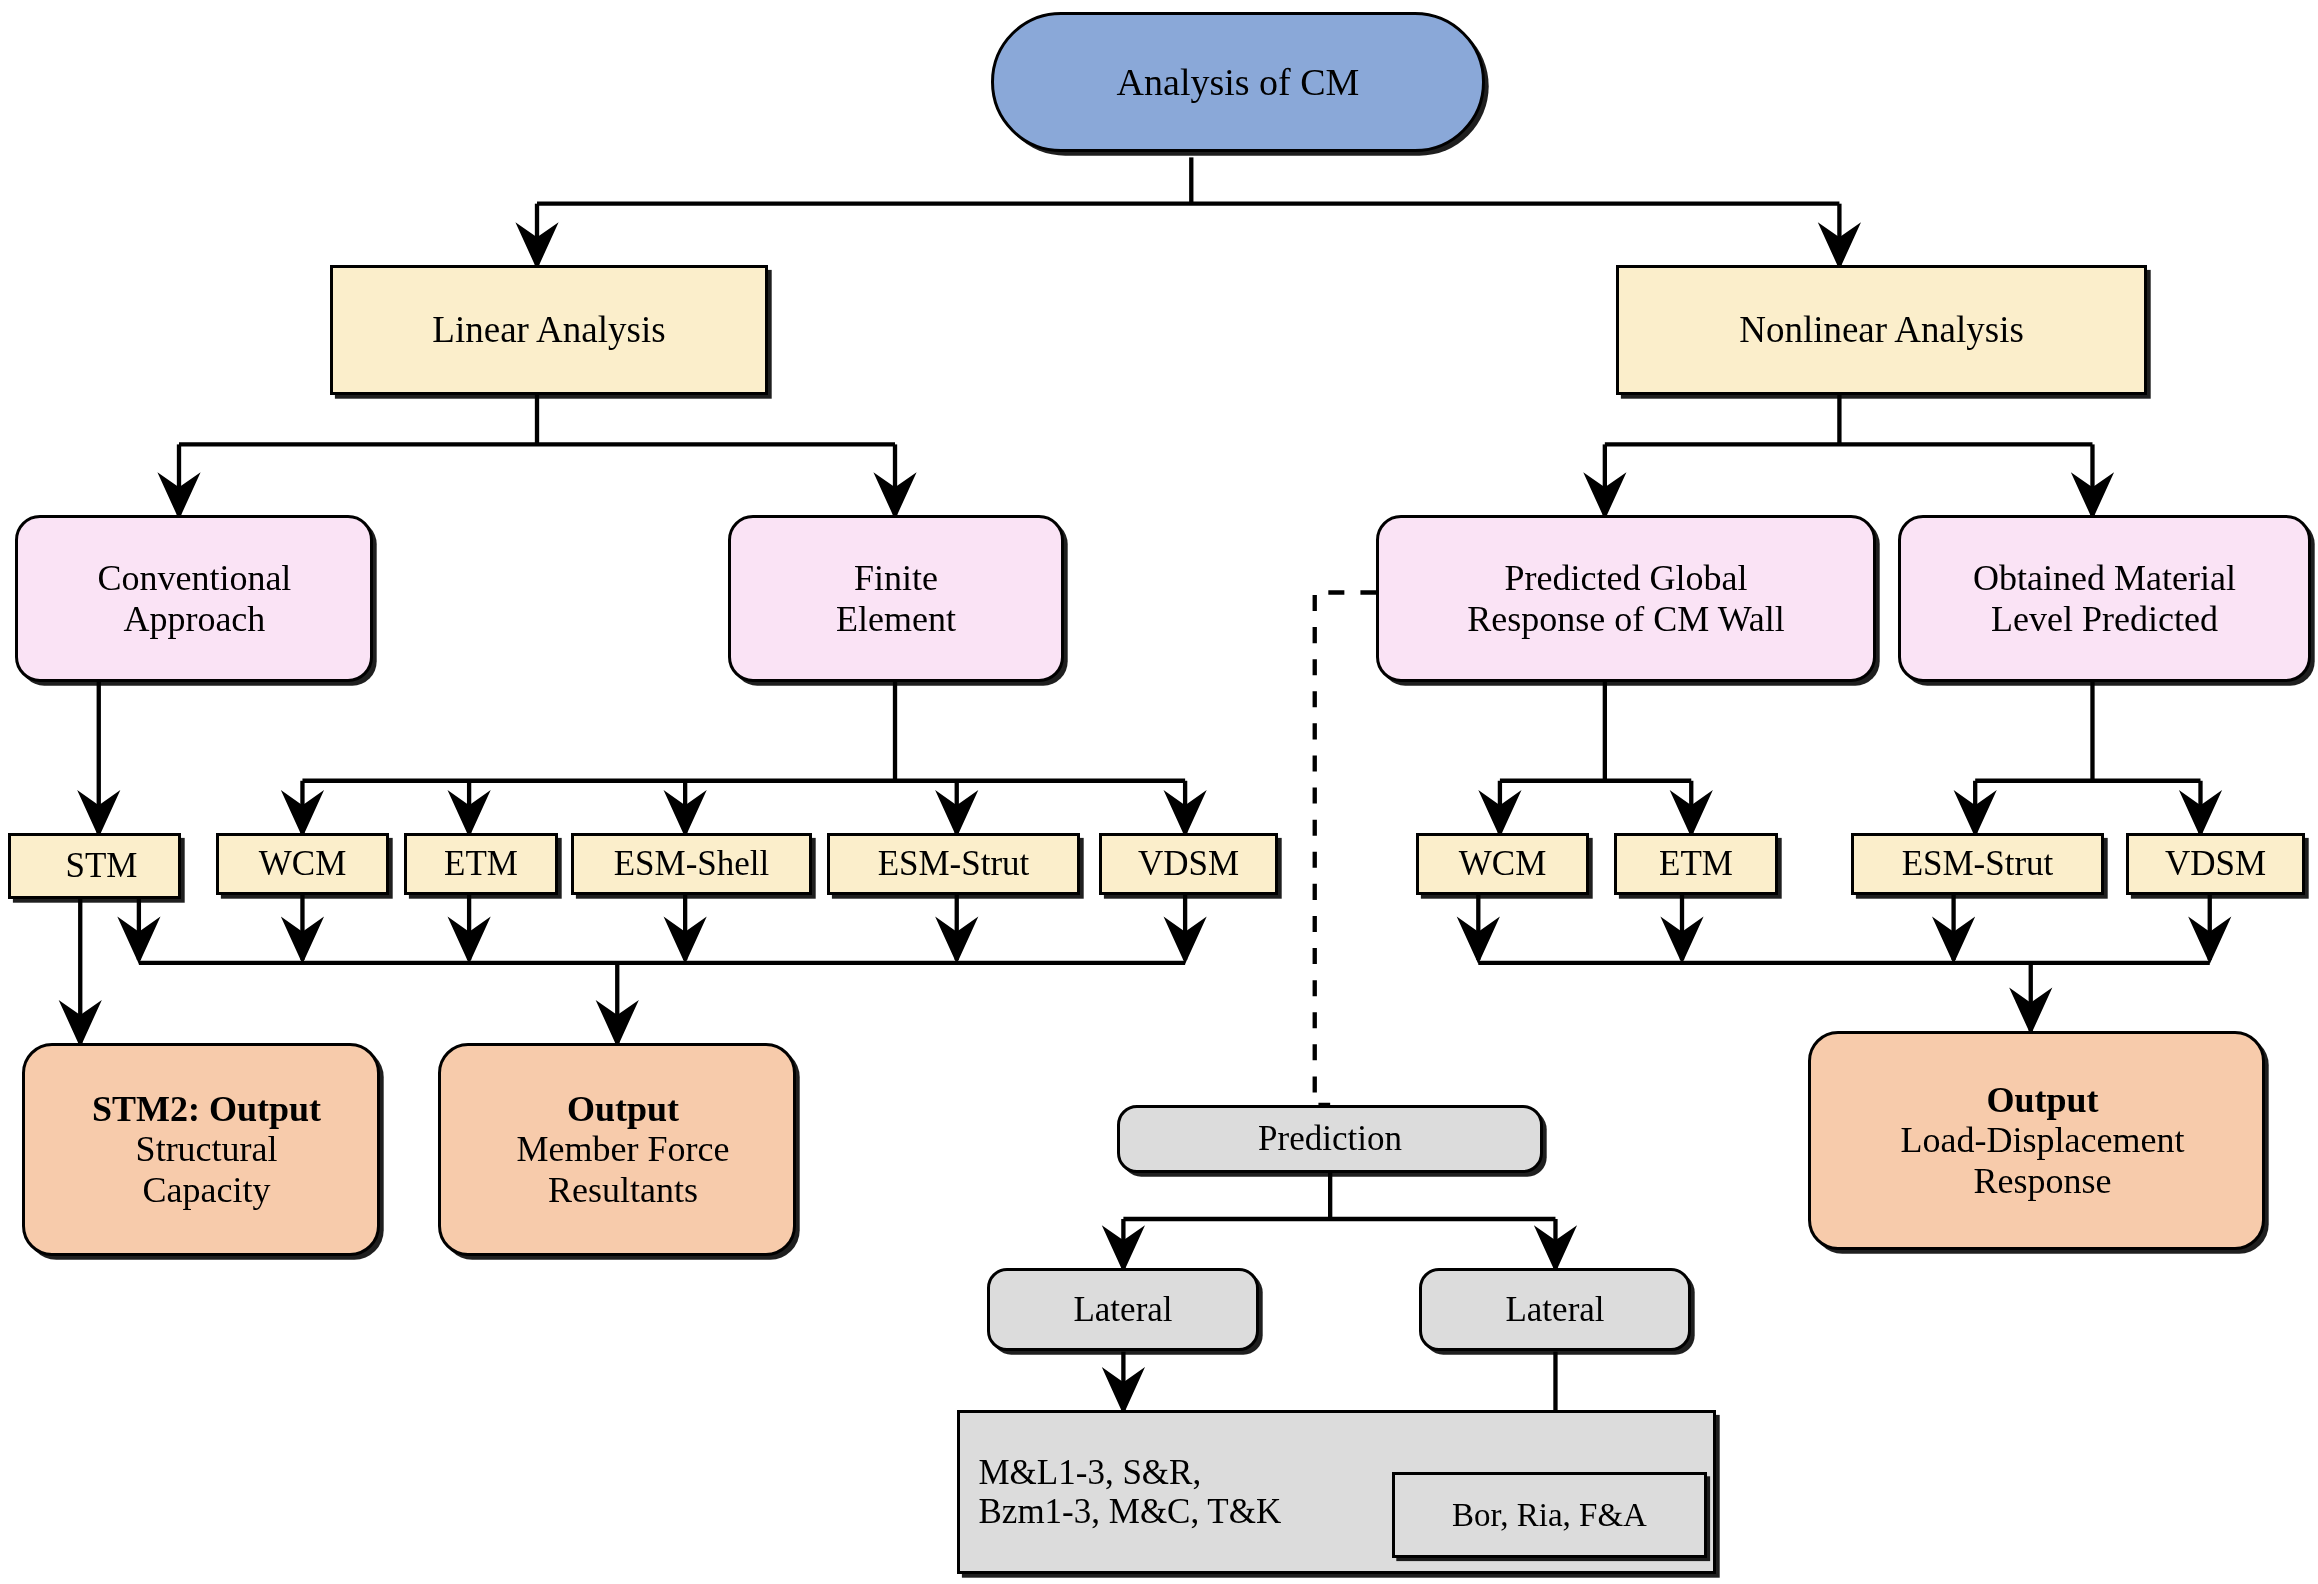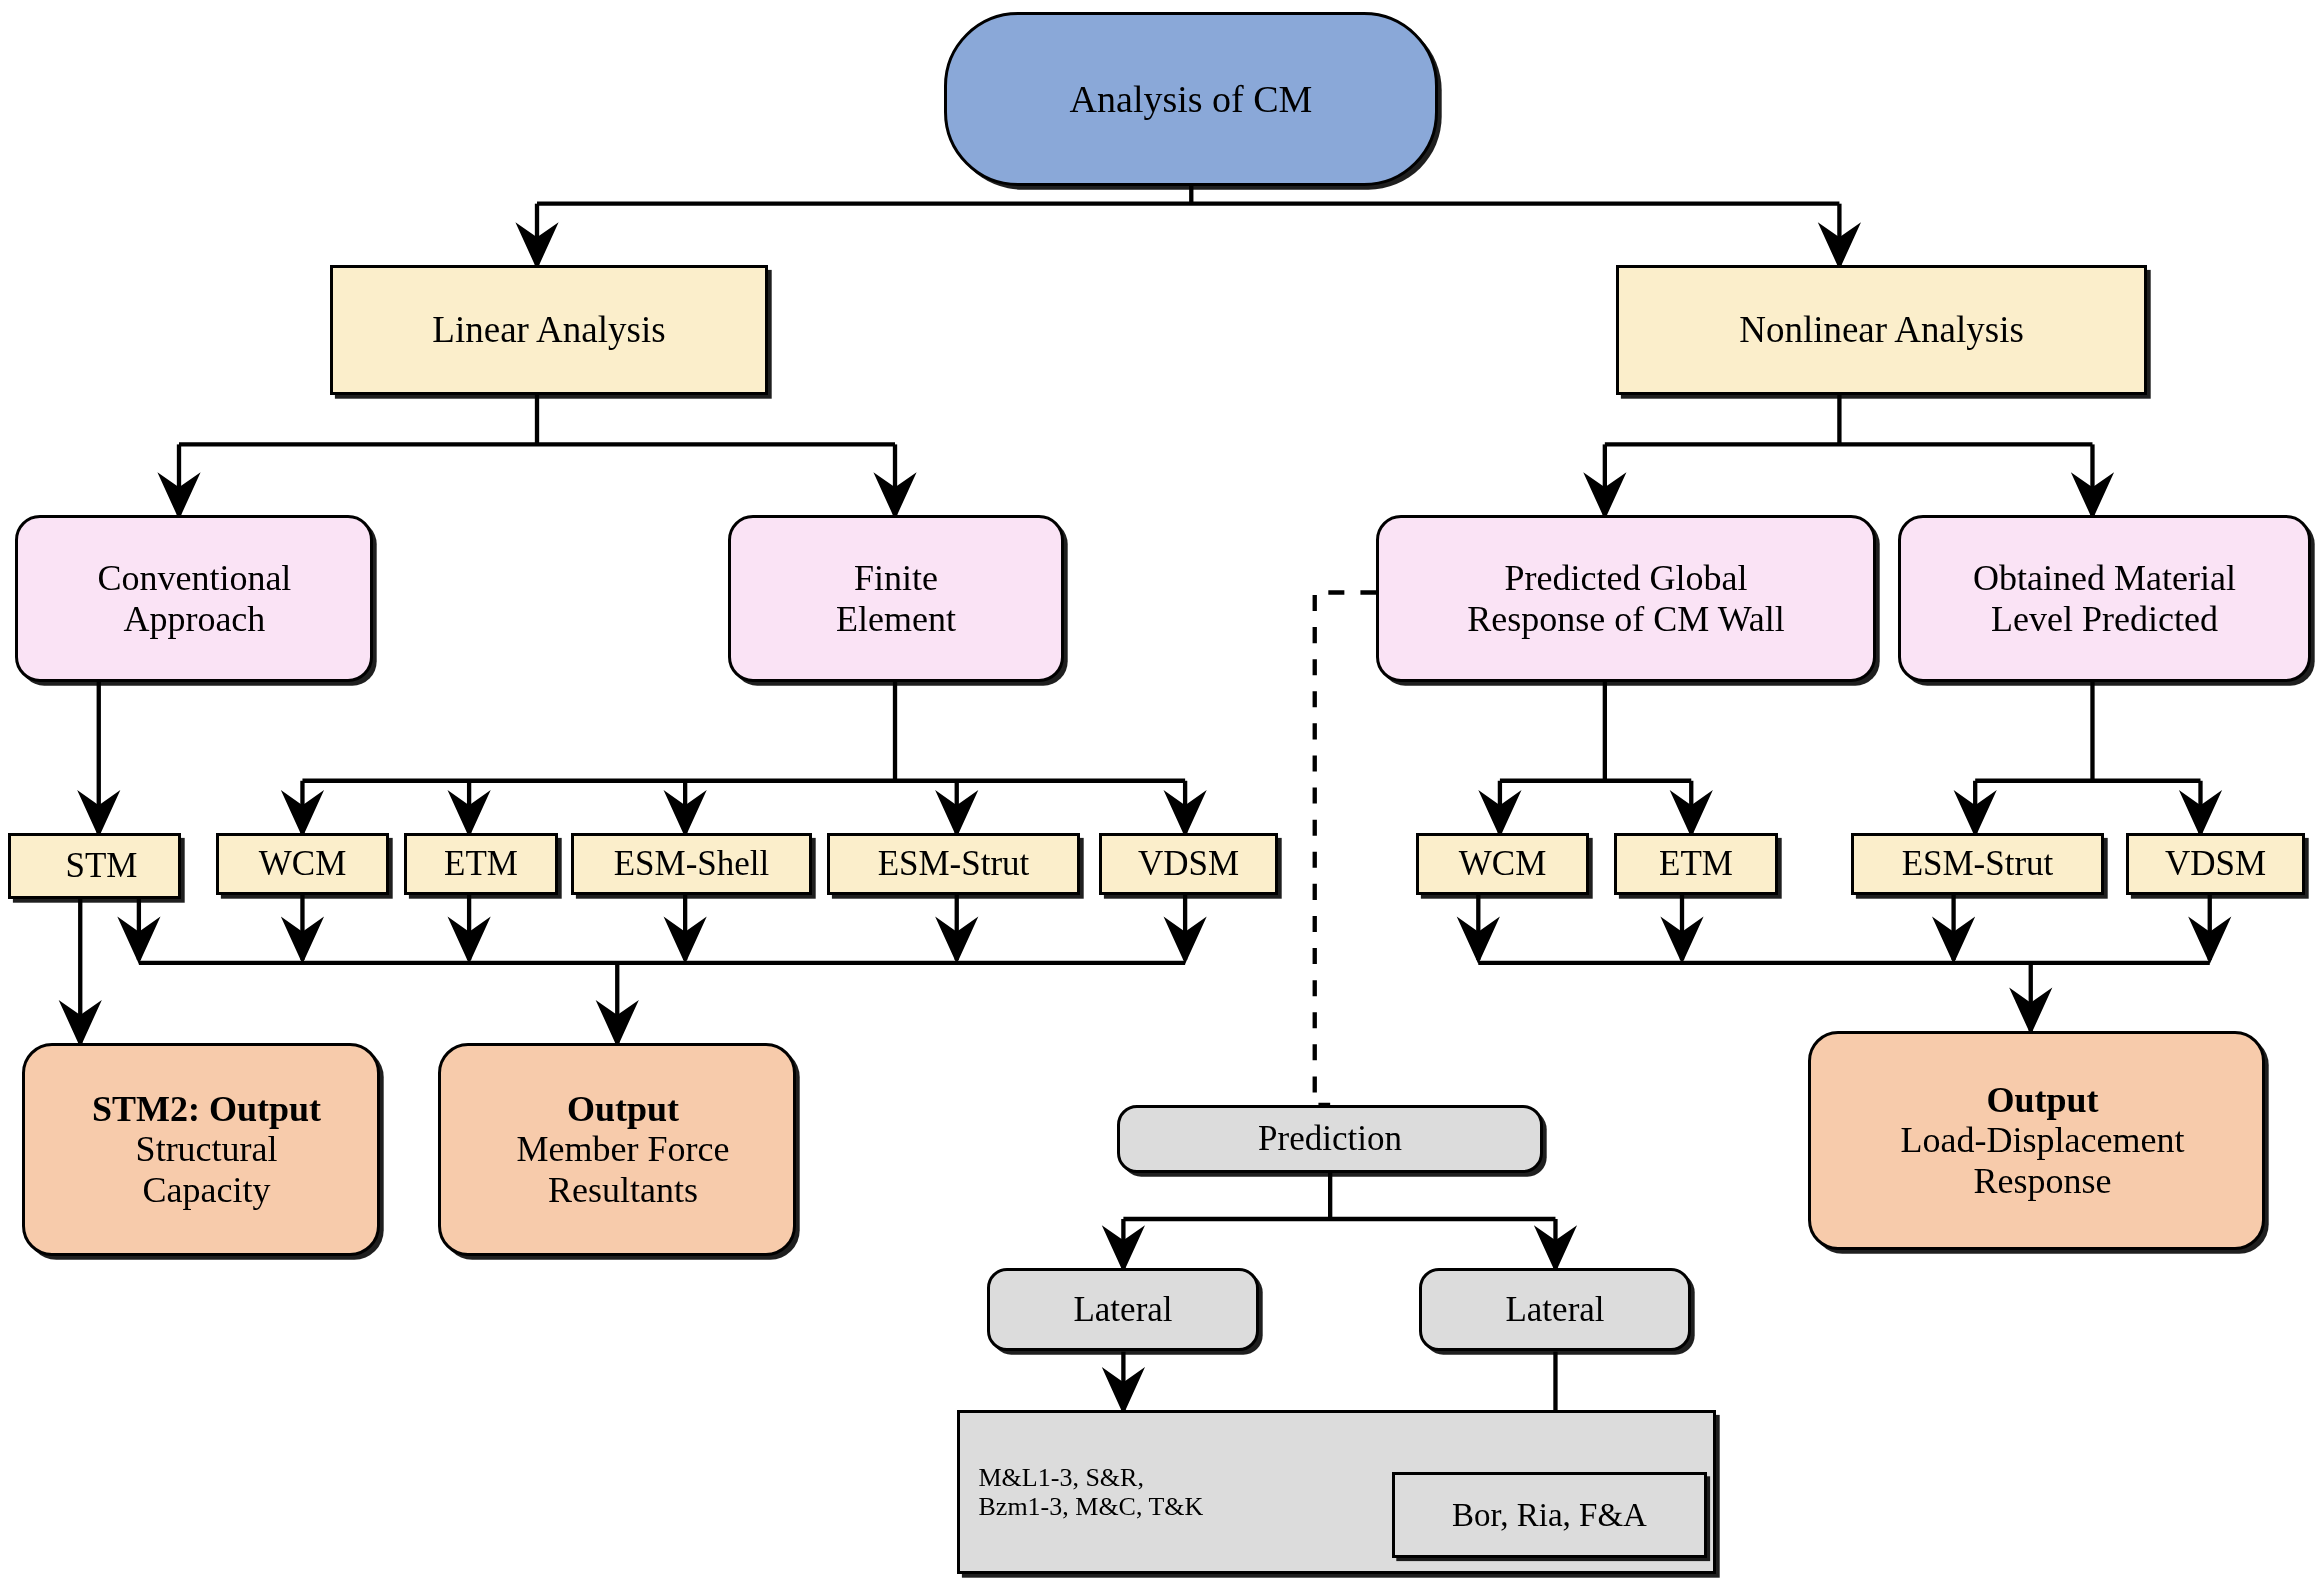--- a/index.html
+++ b/index.html
@@ -37,21 +37,21 @@
   .node .lines { width: 100%; padding: 0 5px; }
   .ln { display: block; }
   .b { font-weight: bold; }
 
   .n-root   { background: #8aa8d8; border-radius: 74px; font-size: 38px; }
   .n-stage  { background: #fbeecb; border-radius: 0;     font-size: 37px; }
   .n-method { background: #fbeecb; border-radius: 0;     font-size: 35px; }
   .n-group  { background: #fae3f5; border-radius: 25px;  font-size: 36px; }
   .n-out    { background: #f7cbab; border-radius: 30px;  font-size: 36px; padding-left: 12px; }
   .n-pred   { background: #dcdcdc; border-radius: 20px;  font-size: 35px; }
-  .n-predbox{ background: #dcdcdc; border-radius: 0;     font-size: 26px; }
+  .n-predbox{ background: #dcdcdc; border-radius: 0;     font-size: 35px; }
   .n-inner  { background: #dcdcdc; border-radius: 0;     font-size: 33px;
               box-shadow: 3.7px 3.7px 0 -0.6px rgba(0,0,0,0.88); }
 </style>
 </head>
 <body>
 
 <div id="diagram-root">
 
   <svg class="layer" viewBox="0 0 3757 2568" preserveAspectRatio="none">
     <defs>
@@ -122,21 +122,21 @@
       <path d="M1820,2190 L1820,2285" marker-end="url(#ah)"></path>
       <path d="M2520,2190 L2520,2385" marker-end="url(#ah)"></path>
 
     </g>
 
     <g stroke="#000" stroke-width="7" fill="none" stroke-dasharray="26 26">
       <path d="M2230,960 L2130,960 L2130,1790 L2155,1790"></path>
     </g>
   </svg>
 
-  <div class="node n-root" style="left:944px; top:12.3px; width:494px; height:174px;">
+  <div class="node n-root" style="left:991px; top:12.3px; width:494px; height:140px;">
     <span class="lines">
         <span class="ln">Analysis of CM</span>
       </span>
   </div>
 
   <div class="node n-stage" style="left:330px; top:265px; width:438px; height:130px;">
     <span class="lines">
         <span class="ln">Linear Analysis</span>
       </span>
   </div>

